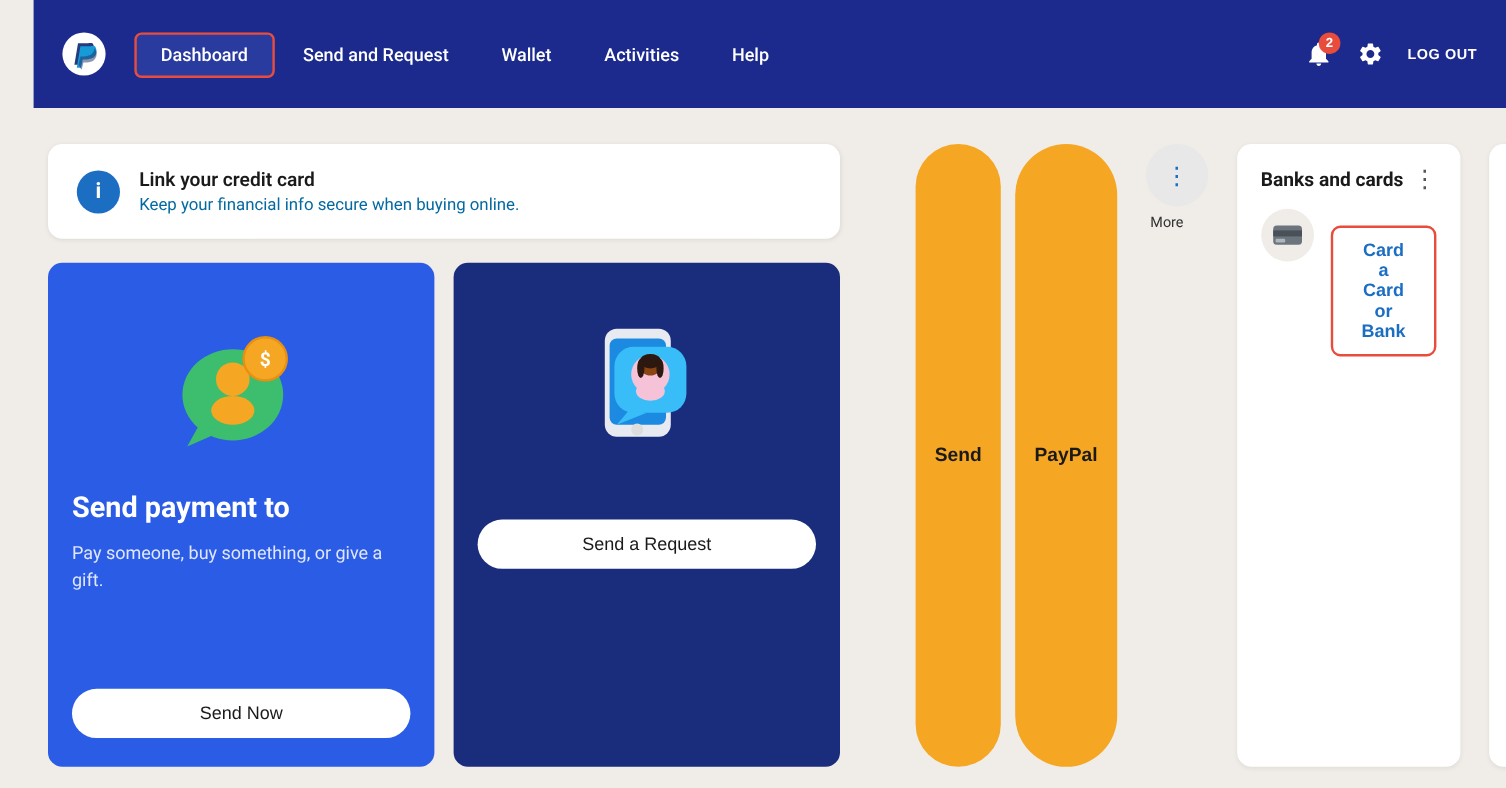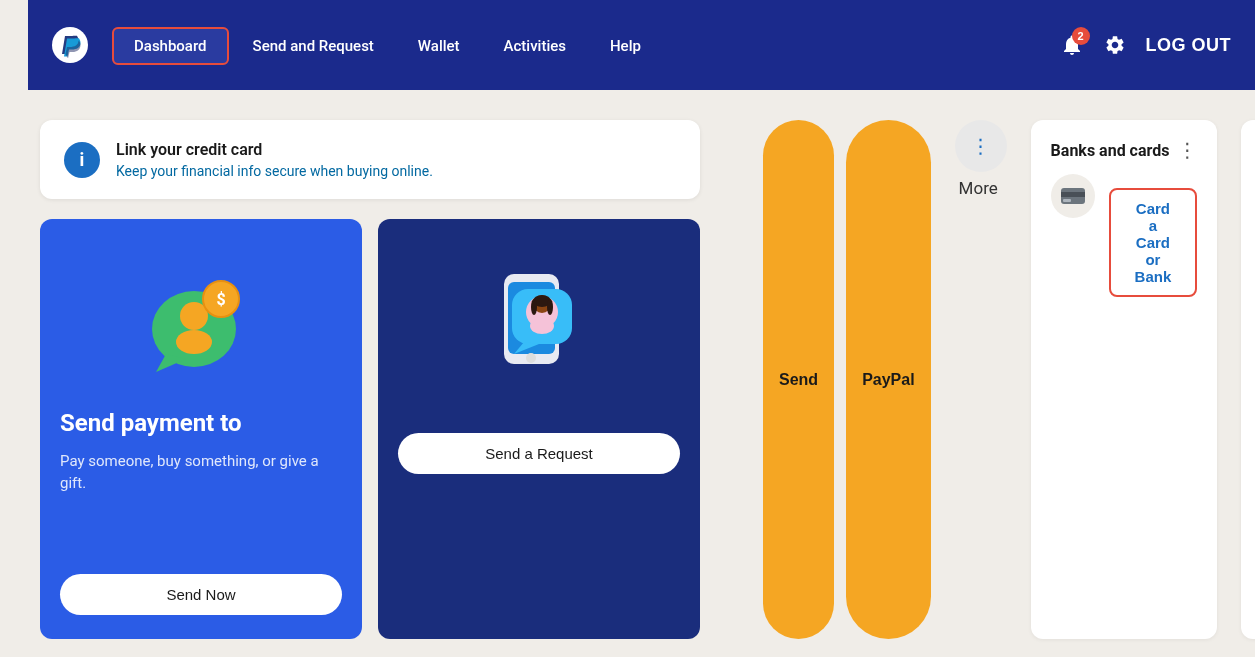--- a/index.html
+++ b/index.html
@@ -80,21 +80,21 @@
     .gear-btn {
       background: none;
       border: none;
       cursor: pointer;
       color: white;
       display: flex;
       align-items: center;
     }
     .logout-btn {
       color: white;
-      font-size: 18px;
+      font-size: 12px;
       font-weight: 600;
       letter-spacing: 0.5px;
       cursor: pointer;
       background: none;
       border: none;
     }
 
     
     .main-content {
       display: flex;
@@ -241,35 +241,34 @@
       background: #e8e8e8;
       border: none;
       cursor: pointer;
       display: flex;
       align-items: center;
       justify-content: center;
       font-size: 20px;
       color: #1b6ec2;
     }
     .more-label {
-      font-size: 17px;
+      font-size: 12px;
       color: #333;
       margin-left: 4px;
     }
 
     
     .section-card {
       background: white;
       border-radius: 12px;
       padding: 20px;
       box-shadow: 0 1px 4px rgba(0,0,0,0.06);
     }
     .section-header {
       display: flex;
-      align-items: center;
       justify-content: space-between;
       margin-bottom: 14px;
     }
     .section-title {
       font-size: 16px;
       font-weight: 700;
       color: #1a1a1a;
     }
     .section-more-btn {
       background: none;

